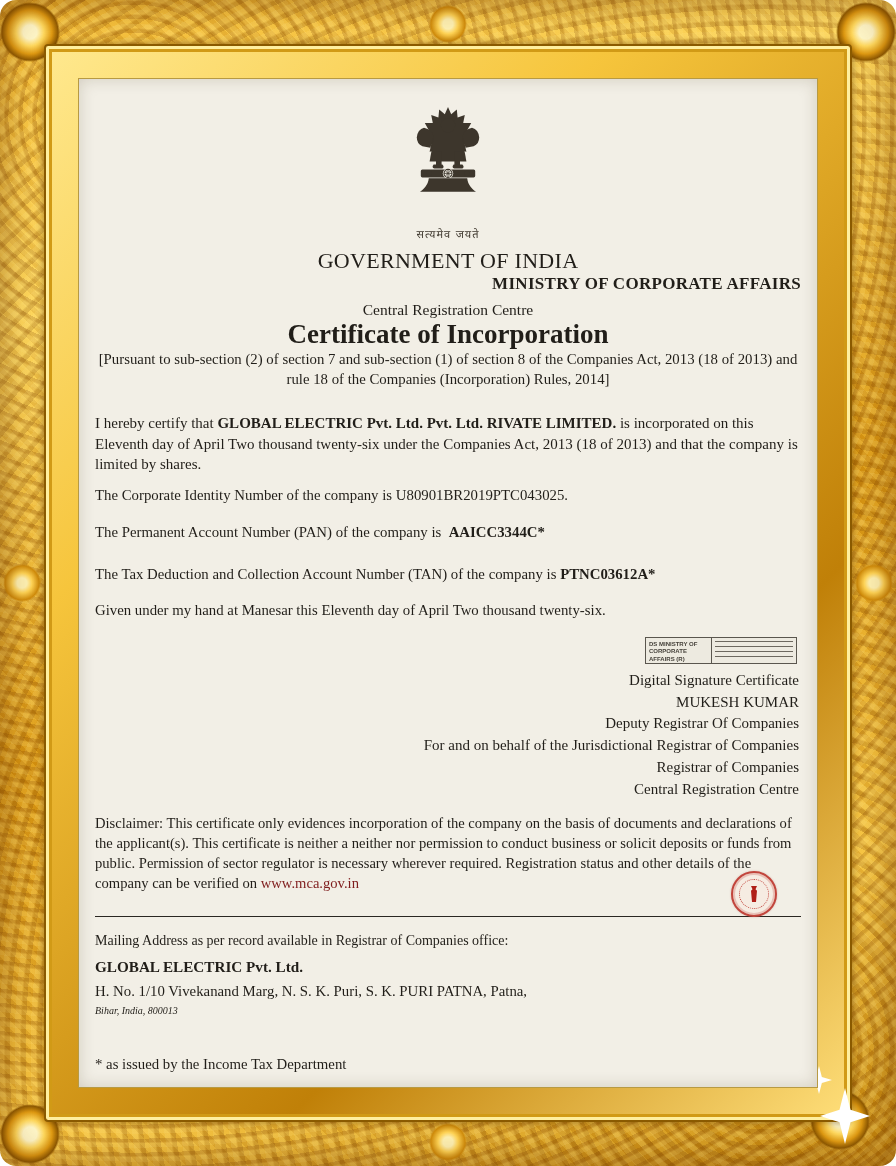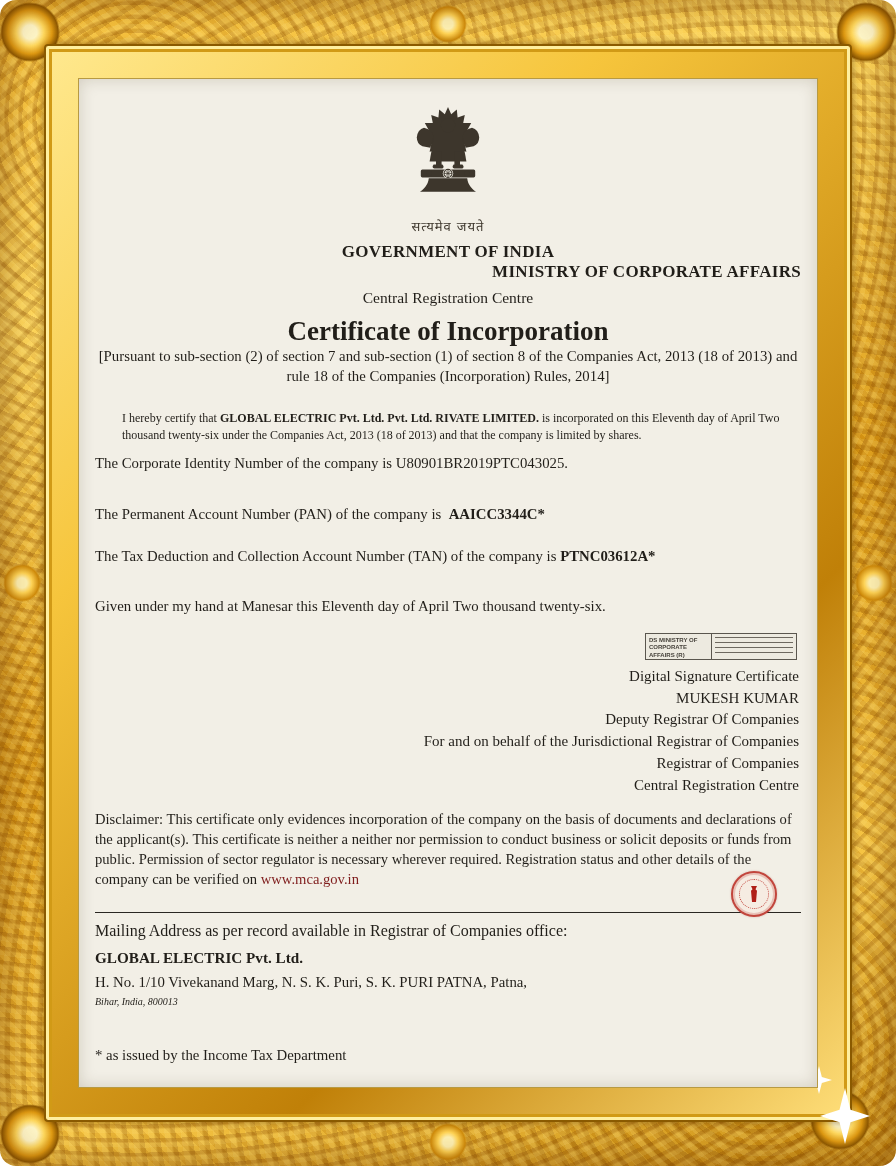--- a/index.html
+++ b/index.html
@@ -42,50 +42,50 @@
 
   
   .paper {
     position:absolute; inset:78px; background:#f2efe6; border:1px solid #b79a43;
     box-shadow: inset 0 0 16px rgba(60,45,10,.18);
     color:#211e19; padding:14px 16px 0 16px; overflow:hidden;
   }
 
   .emblem-wrap { text-align:center; margin-top:6px; }
   .emblem-wrap svg { display:inline-block; }
-  .motto { font-family:"DejaVu Sans",sans-serif; font-size:13px; color:#3d362c; letter-spacing:1px; margin-top:10px; }
+  .motto { font-family:"DejaVu Sans",sans-serif; font-size:11px; color:#3d362c; letter-spacing:1px; margin-top:19px; }
 
-  .hdr1 { text-align:center; font-weight:bold; font-size:17px; margin-top:7px; letter-spacing:.3px; }
+  .hdr1 { text-align:center; font-weight:normal; font-size:22px; margin-top:7px; letter-spacing:.3px; }
   .hdr2 { text-align:right; font-weight:bold; font-size:17px; letter-spacing:.3px; }
   .hdr3 { text-align:center; font-size:15.5px; margin-top:7px; }
 
-  .title { text-align:center; font-weight:bold; font-size:27px; margin-top:9px; }
+  .title { text-align:center; font-weight:bold; font-size:27px; }
 
   .pursuant { text-align:center; font-size:14.8px; line-height:1.32; padding:0 2px; }
 
-  .body-par { font-size:12px; line-height:1.38; margin-top:24px;margin-left:27px; }
+  .body-par { font-size:15px; line-height:1.38; margin-top:24px; }
   .body-line { font-size:14.8px; line-height:1.38; }
   .b { font-weight:bold; }
-  .mt10 { margin-top:10px; } .mt22 { margin-top:30px; } .mt14 { margin-top:22px; }
+  .mt10 { margin-top:10px; } .mt22 { margin-top:16px; } .mt14 { margin-top:22px; }
 
   
   .stamp-row { display:flex; justify-content:flex-end; margin-top:16px; padding-right:4px; }
   .stamp { width:152px; height:27px; border:1px solid #5a564e; background:#edeae0; display:flex; }
   .stamp-left { width:44%; border-right:1px solid #5a564e; padding:3px 2px 0 3px;
     font-family:"Liberation Sans",sans-serif; font-size:6px; line-height:1.25; color:#45413a; font-weight:bold; }
   .stamp-right { flex:1; margin:3px; background:repeating-linear-gradient(180deg,#6d685f 0 1px,rgba(0,0,0,0) 1px 5px); }
 
   .sig-block { text-align:right; font-size:15px; line-height:1.45; margin-top:6px; padding-right:2px; }
 
   .disclaimer { font-size:14.6px; line-height:1.36; margin-top:14px; }
   .link { color:#7f1d1d; cursor:pointer; }
 
   .rule { border:none; border-top:1.6px solid #2a2722; margin-top:22px; }
 
-  .mail-head { font-size:16px; margin-top:9px; }
+  .mail-head { font-size:14px; margin-top:16px; }
   .mail-co   { font-size:15.2px; font-weight:bold; margin-top:9px; }
   .mail-l1   { font-size:14.8px; margin-top:7px; }
   .mail-l2   { font-size:10px; margin-top:5px;font-style:italic; }
 
   .footnote { font-size:14.8px; margin-top:40px; }
 
   
   .seal { position:absolute; right:40px; top:792px; width:46px; height:46px; border-radius:50%;
     border:2px solid #c2453c; background:#f6ece2;
     box-shadow: inset 0 0 0 2px rgba(194,69,60,.25), 0 0 2px rgba(150,40,30,.3);

